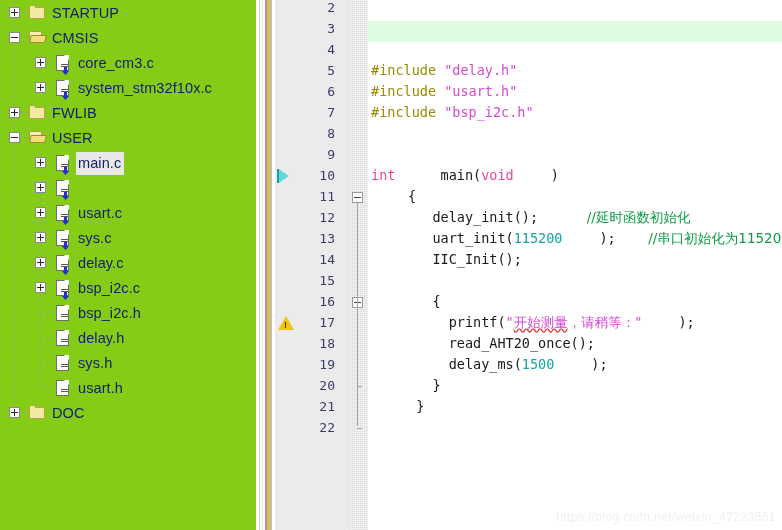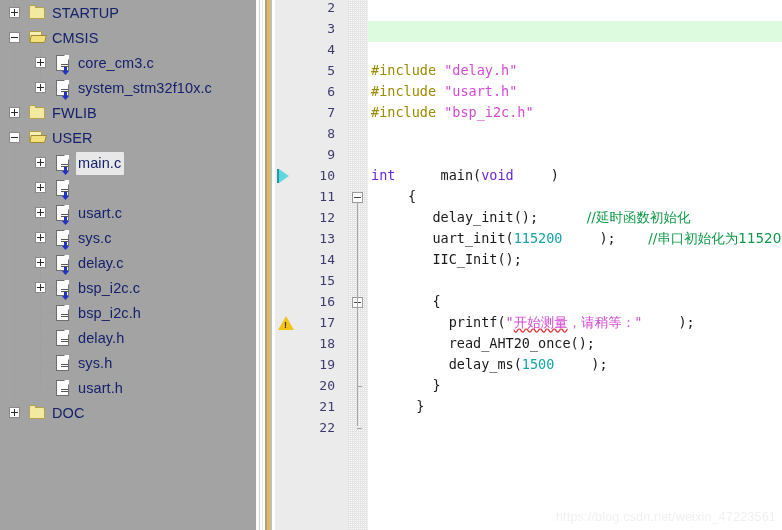--- a/index.html
+++ b/index.html
@@ -7,21 +7,21 @@
     width:782px;height:530px;overflow:hidden;
     background:#ffffff;
     font-family:"Liberation Sans", sans-serif;
     -webkit-font-smoothing:antialiased;
   }
   #app{position:relative;width:782px;height:530px;}
 
   
   #tree-panel{
     position:absolute;left:0;top:0;width:256px;height:530px;
-    background:#a3a3a3;overflow:hidden;
+    background:#84cc16;overflow:hidden;
   }
   .tree-row{
     position:relative;height:25px;line-height:25px;white-space:nowrap;
     font-family:"Liberation Sans", sans-serif;font-size:14.5px;color:#1a1a6e;
   }
   .tree-row .label{
     display:inline-block;vertical-align:middle;
     color:#16216b;letter-spacing:.1px;
     padding:1px 3px 1px 2px;border-radius:1px;
   }
@@ -121,21 +121,21 @@
   }
   .codeline{
     position:absolute;left:0;right:0;height:21px;line-height:21px;
     white-space:pre;font-size:13.5px;color:#1e1e1e;padding-left:3px;
     font-family:"DejaVu Sans Mono","Liberation Mono",monospace;
   }
   .greenband{position:absolute;left:0;right:0;height:21px;background:#ddfbdf;}
 
   .k-pre{color:#9a8b00;}
   .k-str{color:#d44ad4;}
-  .k-kw{color:#6d28d9;}
+  .k-kw{color:#ec4899;}
   .k-num{color:#14a5a5;}
   .k-cmt{color:#0d9a46;}
   .k-plain{color:#1a1a1a;margin-left:37px;}
   .k-cn{font-family:"DejaVu Sans","Liberation Sans",sans-serif;}
   .squiggle{
     text-decoration:underline wavy #e03030;
     text-decoration-skip-ink:none;
   }
 
   

